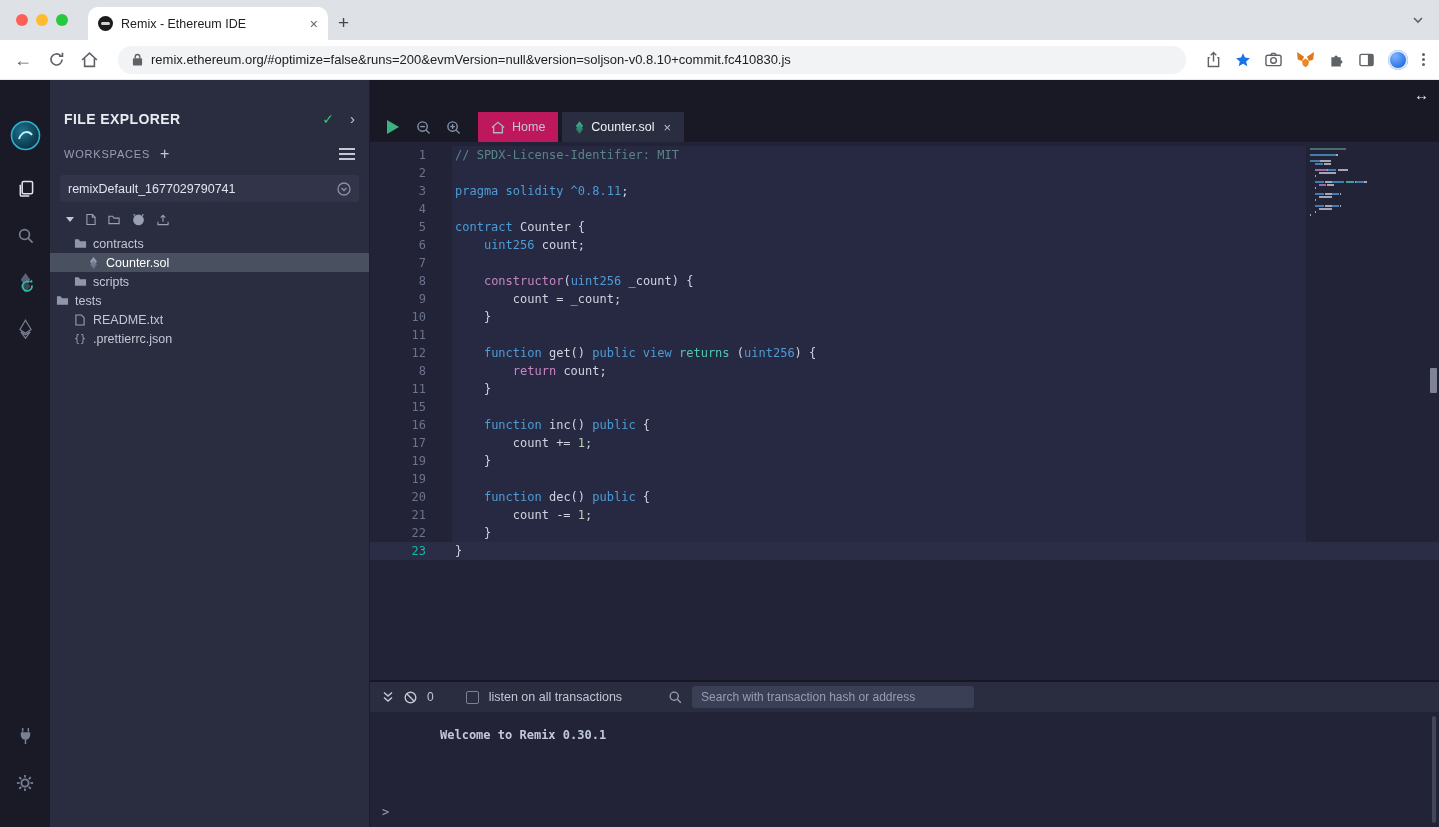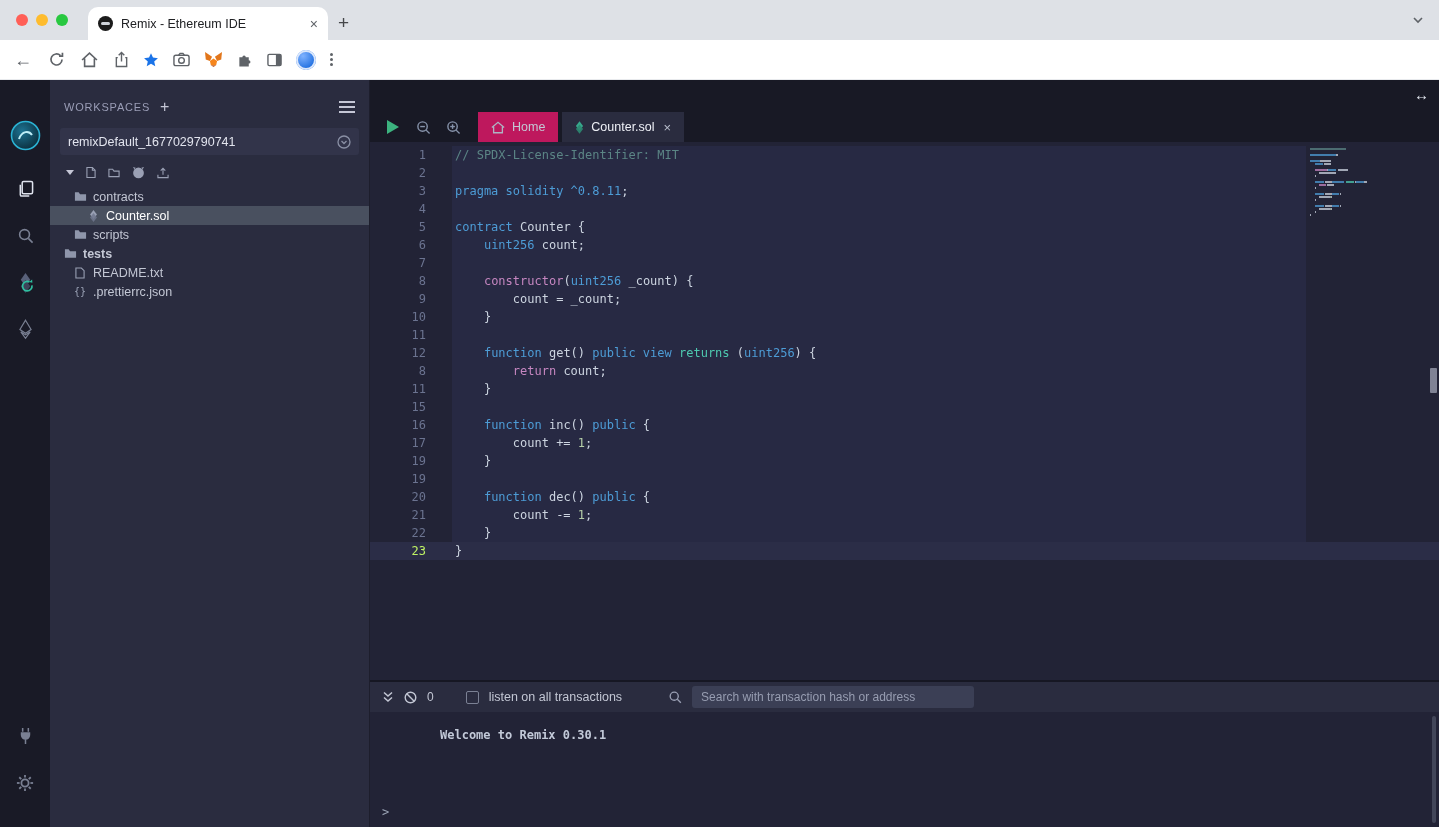--- a/index.html
+++ b/index.html
@@ -70,21 +70,21 @@
   .etab.active { background:#2a2c3f; color:#eef0f6; margin-left:4px; }
   .etab .x { font-size:13px; color:#b9bfcd; margin-left:2px; }
   .expand-ic { position:absolute; right:10px; top:6px; color:#e3e7ef; font-size:15px; }
 
   
   .editor { flex:1; position:relative; background:#222336; font-family:"DejaVu Sans Mono", monospace; font-size:12px; overflow:hidden; }
   .code-surface { position:absolute; left:82px; top:4px; width:854px; background:#272943; }
   .current-line { position:absolute; left:0; right:0; height:18px; background:#2b2d47; }
   .gutter { position:absolute; left:0; top:4px; width:82px; text-align:right; padding-right:26px; color:#6b7390; }
   .gutter .gut-ln { height:18px; line-height:18px; }
-  .gutter .gut-ln.cur { color:#bef264; }
+  .gutter .gut-ln.cur { color:#14b8a6; }
   .code { position:absolute; left:82px; top:4px; white-space:pre; }
   .code .code-line { height:18px; line-height:18px; padding-left:3px; }
   .minimap { position:absolute; left:940px; top:6px; width:118px; }
   .mm-line { height:2px; margin-bottom:1px; white-space:nowrap; font-size:0; }
   .mm-line span { display:inline-block; height:2px; opacity:.75; vertical-align:top; }
   .editor-scrollthumb { position:absolute; right:2px; top:226px; width:7px; height:25px; background:rgba(205,212,228,.55); border-radius:1px; }
 
   
   .terminal { height:147px; background:#222336; border-top:2px solid #161723; display:flex; flex-direction:column; position:relative; }
   .term-toolbar { height:30px; background:#2a2c3f; display:flex; align-items:center; padding:0 12px; gap:10px; }
@@ -130,20 +130,29 @@
       <svg width="17" height="17" viewBox="0 0 16 16">
           <path d="M13.2 8 a5.2 5.2 0 1 1-1.5-3.7" fill="none" stroke="#5f6368" stroke-width="1.6"></path>
           <path d="M13.6 1.6 v3.2 h-3.2" fill="none" stroke="#5f6368" stroke-width="1.6"></path>
         </svg>
     </span>
     <span class="nav-ic">
       <svg width="17" height="16" viewBox="0 0 16 15">
           <path d="M1 7.5 L8 1 15 7.5 M3.4 6 v7.5 h9.2 V6" fill="none" stroke="#5f6368" stroke-width="1.5"></path>
         </svg>
     </span>
+    <div class="omnibox">
+      <span style="display:flex">
+        <svg width="11" height="15" viewBox="0 0 12 15">
+            <rect x="1" y="6" width="10" height="8" rx="1" fill="#5f6368"></rect>
+            <path d="M3.5 6 V4.5 a2.5 2.5 0 0 1 5 0 V6" fill="none" stroke="#5f6368" stroke-width="1.5"></path>
+          </svg>
+      </span>
+      <span class="url">remix.ethereum.org/#optimize=false&amp;runs=200&amp;evmVersion=null&amp;version=soljson-v0.8.10+commit.fc410830.js</span>
+    </div>
     <div class="tools">
       <span style="display:flex">
         <svg width="15" height="17" viewBox="0 0 16 18">
             <g stroke="#5f6368" stroke-width="1.5" fill="none">
               <path d="M4 7 H2.5 V16.5 H13.5 V7 H12"></path>
               <path d="M8 1.5 V11 M5 4.5 L8 1.5 11 4.5"></path>
             </g>
           </svg>
       </span>
       <span style="display:flex">
@@ -252,20 +261,25 @@
                 <line x1="14.2" y1="14.2" x2="16.4" y2="16.4"></line>
                 <line x1="3.6" y1="16.4" x2="5.8" y2="14.2"></line>
                 <line x1="14.2" y1="5.8" x2="16.4" y2="3.6"></line>
               </g>
             </svg>
         </span>
       </span>
     </div>
 
     <div class="sidepanel">
+      <div class="sp-header">
+        <span class="sp-title">FILE EXPLORER</span>
+        <span class="sp-check">✓</span>
+        <span class="sp-chevron">›</span>
+      </div>
       <div class="ws-row">
         <span class="ws-label">WORKSPACES</span>
         <span class="ws-plus">+</span>
         <span class="ws-spacer"></span>
         <span class="burger">
             <span></span>
             <span></span>
             <span></span>
           </span>
       </div>
@@ -325,21 +339,21 @@
             <span class="tree-label">Counter.sol</span>
           </div>
           <div class="tree-row" style="padding-left: 22px;">
             <span class="tree-icon">
               <svg width="13" height="11" viewBox="0 0 14 11">
                 <path d="M1 1 h4 l1.5 2 H13 v7 H1 Z" fill="#8f96ab"></path>
               </svg>
             </span>
             <span class="tree-label">scripts</span>
           </div>
-          <div class="tree-row" style="padding-left: 12px; font-weight: bold;">
+          <div class="tree-row" style="padding-left: 4px;">
             <span class="tree-icon">
               <svg width="13" height="11" viewBox="0 0 14 11">
                 <path d="M1 1 h4 l1.5 2 H13 v7 H1 Z" fill="#8f96ab"></path>
               </svg>
             </span>
             <span class="tree-label">tests</span>
           </div>
           <div class="tree-row" style="padding-left: 22px;">
             <span class="tree-icon">
               <svg width="10" height="12" viewBox="0 0 11 13">

